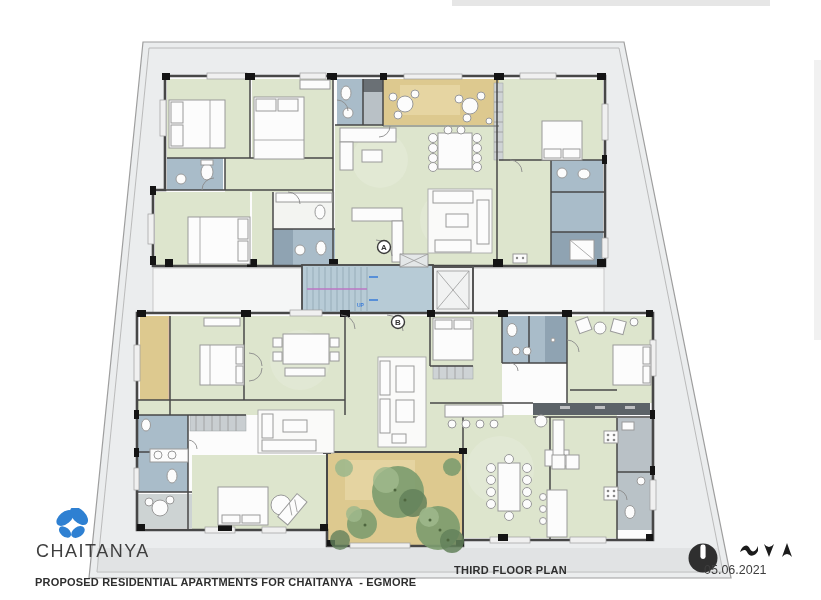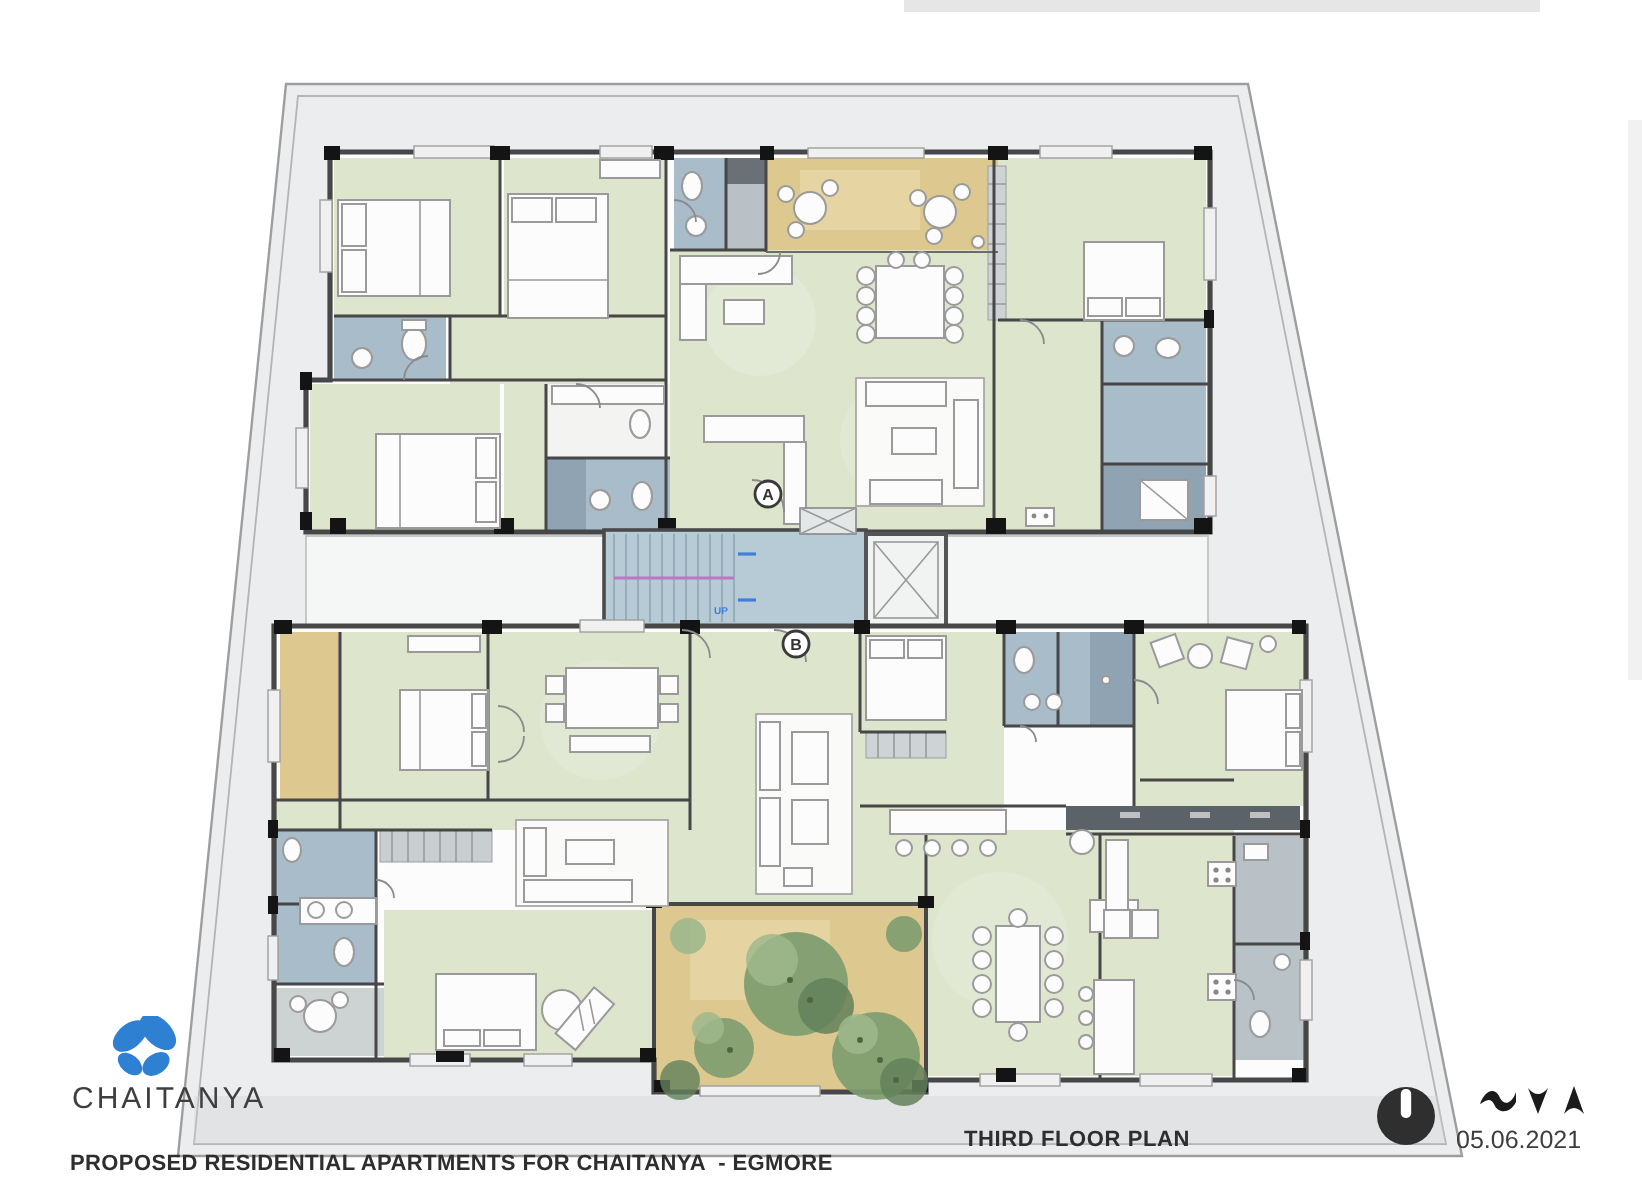--- a/index.html
+++ b/index.html
@@ -28,24 +28,24 @@
   .tick{fill:var(--tick);}
   .win{fill:#f0f0f0;stroke:#9f9f9f;stroke-width:0.7;}
   .door{fill:none;stroke:#8a8a8a;stroke-width:0.9;}
   .fline{stroke:var(--furniture_stroke);stroke-width:0.8;fill:none;}
   .tread{stroke:#8fa6b3;stroke-width:0.8;}
   .treeA{fill:var(--tree_green);} .treeB{fill:var(--tree_green_dark);} .treeC{fill:var(--tree_green_light);}
   .mk{fill:#ffffff;stroke:#3a3a3a;stroke-width:1.4;}
   .mktext{font:bold 8px "Liberation Sans",sans-serif;fill:#333;text-anchor:middle;}
   .uptext{font:bold 5px "Liberation Sans",sans-serif;fill:var(--arrow_blue);}
   .overlay{position:absolute;color:var(--text_dark);}
-  .brand-name{left:36px;top:541px;font-size:15px;letter-spacing:1.5px;color:#3f3f3f;}
+  .brand-name{left:36px;top:541px;font-size:18px;letter-spacing:1.5px;color:#3f3f3f;}
   .project-title{left:35px;top:564px;font-size:11px;font-weight:bold;letter-spacing:0.2px;color:#2e2e2e;white-space:pre;margin-top:12px;}
-  .drawing-title{left:482px;top:564px;font-size:11px;font-weight:bold;letter-spacing:0.3px;color:#2e2e2e;}
-  .date-label{left:728px;top:563px;font-size:12.5px;color:#3e3e3e;}
+  .drawing-title{left:454px;top:564px;font-size:11px;font-weight:bold;letter-spacing:0.3px;color:#2e2e2e;}
+  .date-label{left:704px;top:563px;font-size:12.5px;color:#3e3e3e;}
 </style>
 </head>
 <body>
 
 <svg width="821" height="600" viewBox="0 0 821 600">
 
   <rect x="452" y="0" width="318" height="6" fill="#e6e6e6"></rect>
   <rect x="814" y="60" width="7" height="280" fill="#f1f1f1"></rect>
 
   <g>

